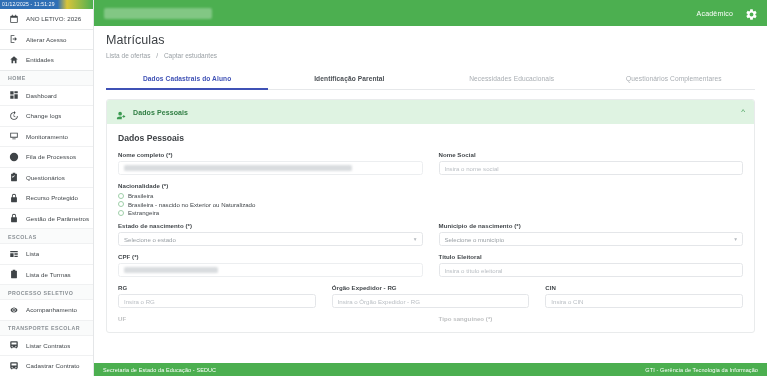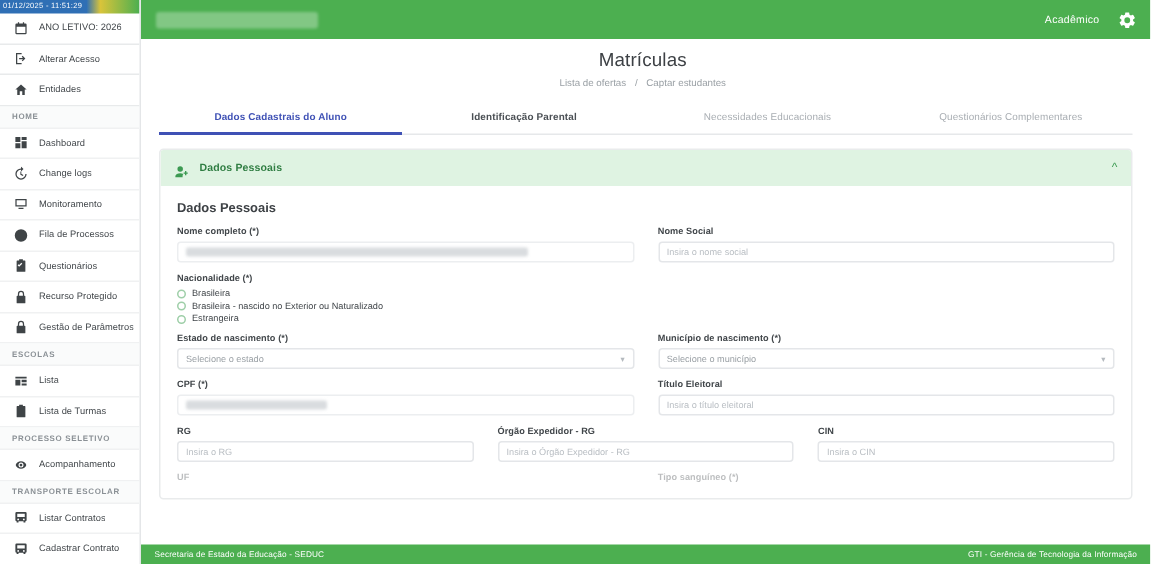--- a/index.html
+++ b/index.html
@@ -73,21 +73,21 @@
     width: 108px; height: 11px;
     background: rgba(255,255,255,.30);
     border-radius: 2px;
     filter: blur(1.1px);
   }
   .topbar-right { display: flex; align-items: center; gap: 12px; }
   .acad { font-size: 7px; color: #ffffff; letter-spacing: .2px; }
   .gear { width: 13px; height: 13px; }
   .gear svg { width: 13px; height: 13px; fill: #ffffff; }
 
-  .page-head { padding: 7px 16px 0 12px; text-align: center; }
+  .page-head { padding: 7px 16px 0 12px; }
   .page-title { font-size: 12.5px; color: #3d4145; font-weight: normal; letter-spacing: .1px; }
   .crumb { margin-top: 5px; font-size: 6.5px; color: #9aa0a5; }
   .crumb span { color: #9aa0a5; }
   .crumb .sep { margin: 0 4px; }
 
   .tabs {
     margin: 10px 12px 0 12px;
     display: flex;
     border-bottom: 1px solid #e6e8ea;
     height: 21px;

